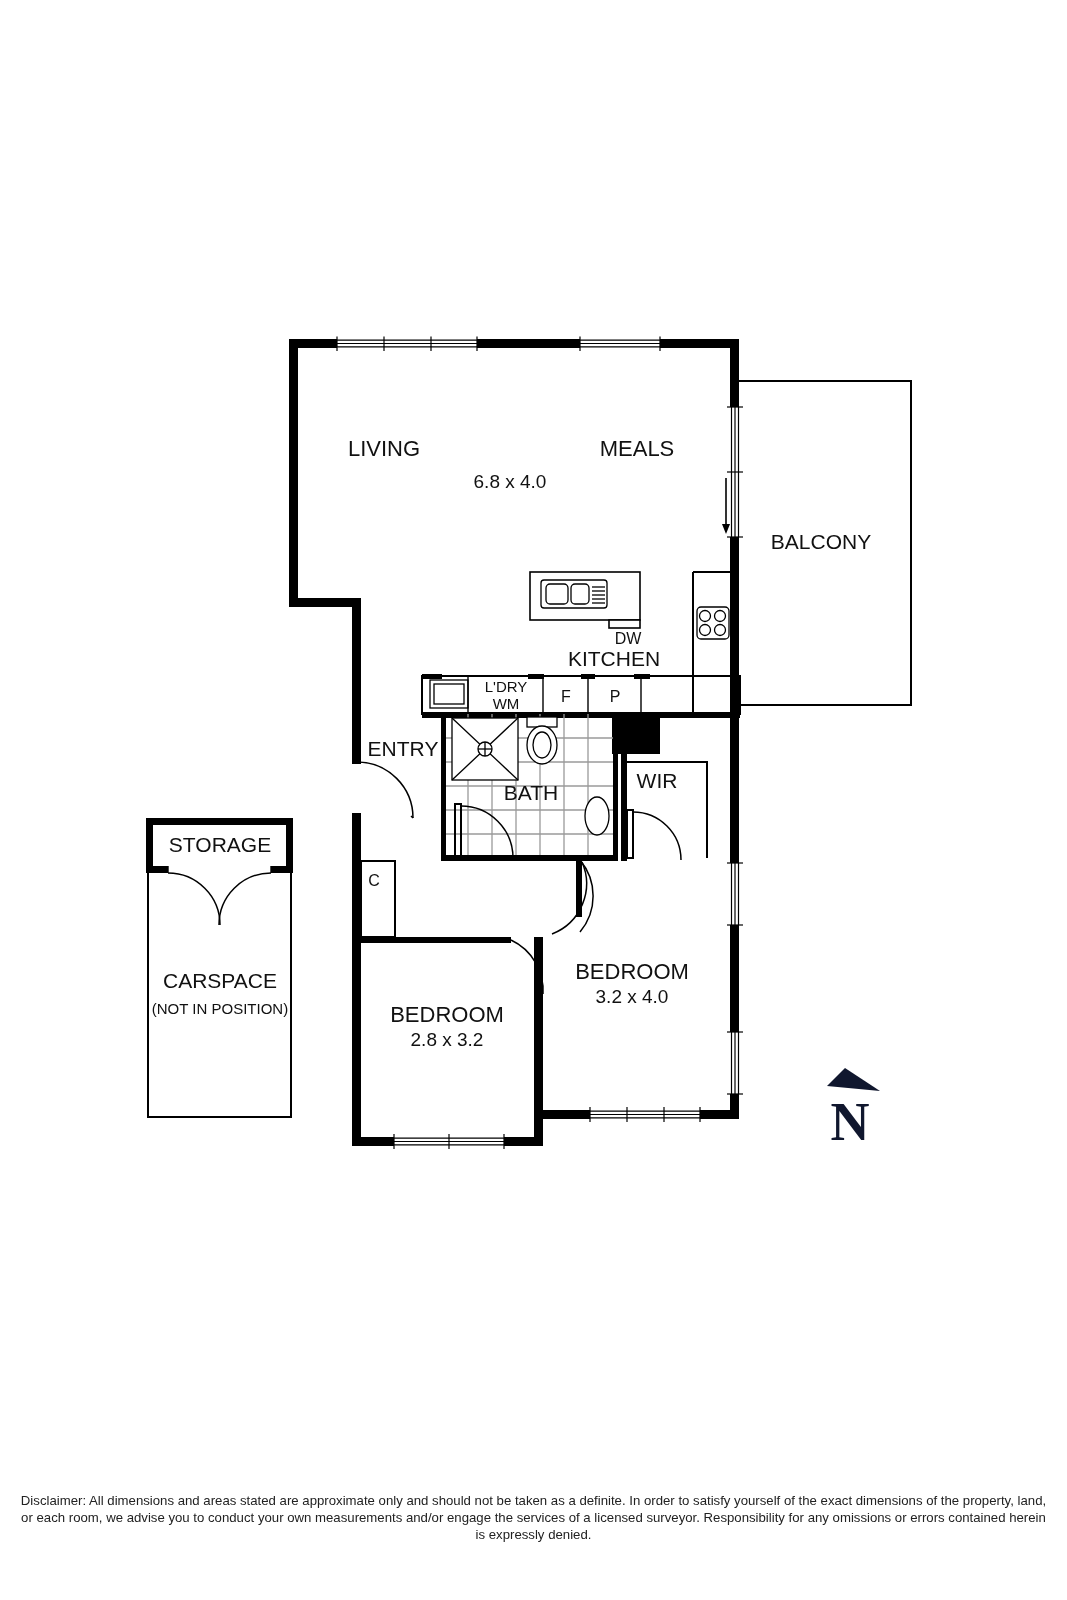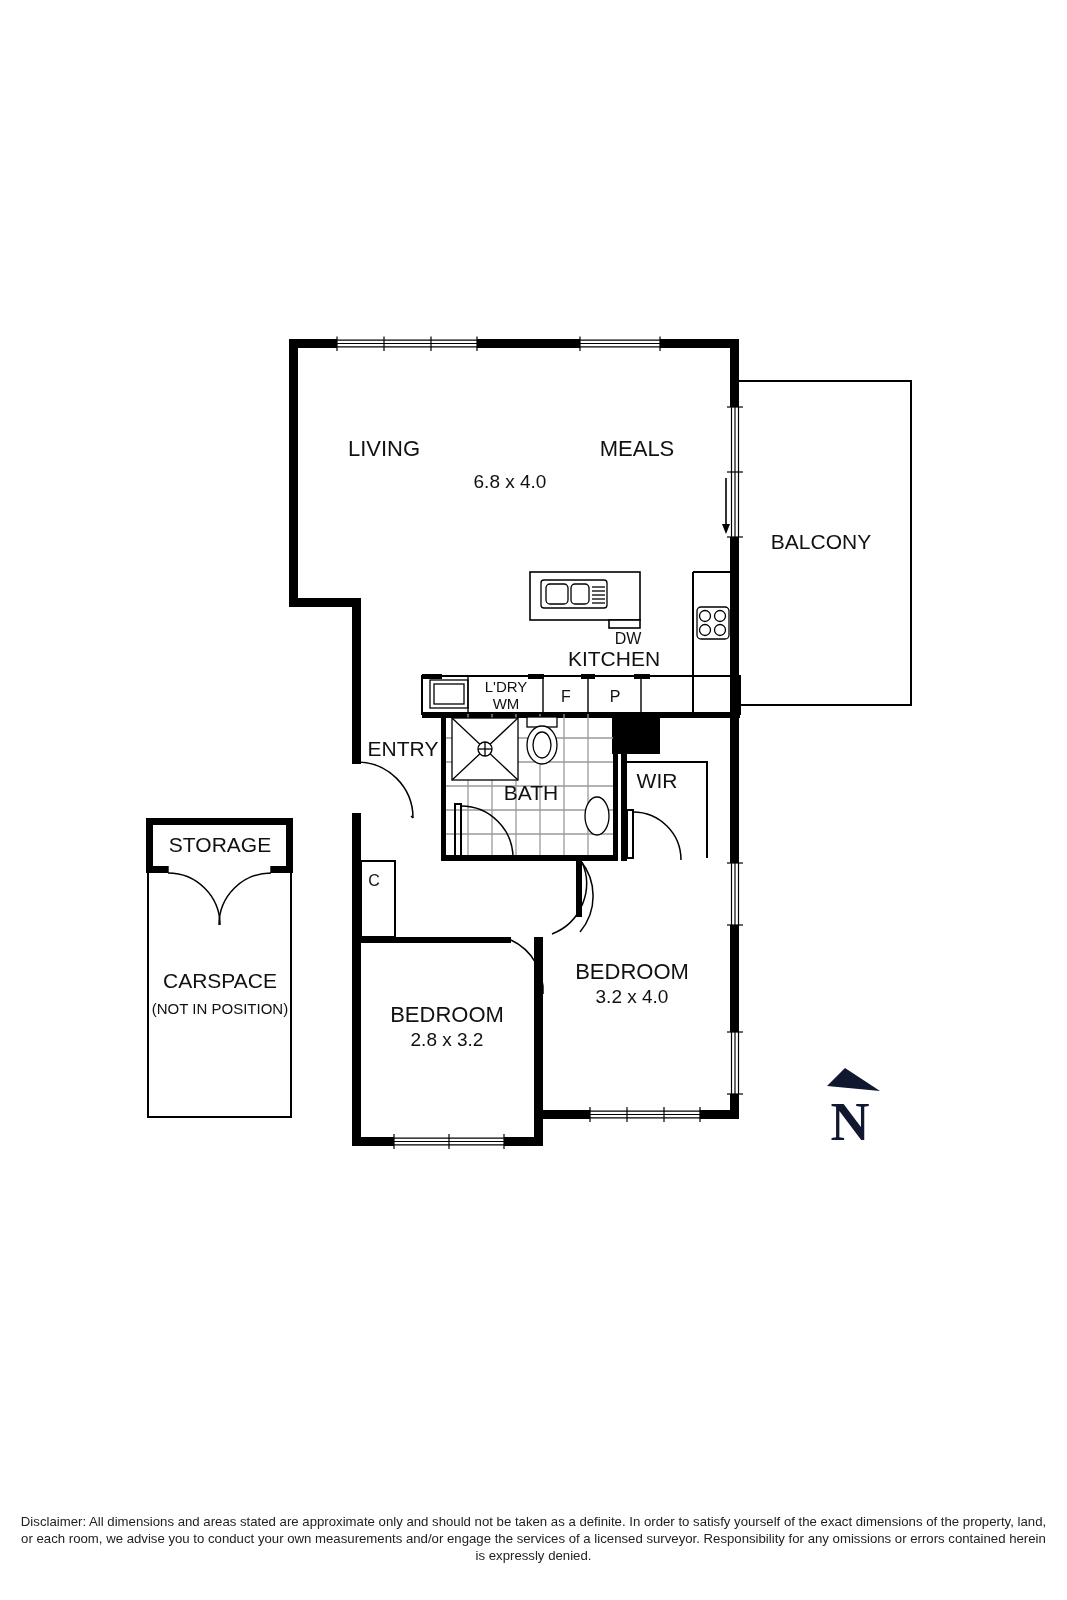--- a/index.html
+++ b/index.html
@@ -70,21 +70,20 @@
     left: 0;
     top: 1492px;
     width: 1067px;
     text-align: center;
     font-family: "Liberation Sans", sans-serif;
     font-size: 13.2px;
     line-height: 17px;
     color: #222222;
     padding: 0 16px;
     box-sizing: border-box;
-    margin-top: 21px;
   }
   .wall-thick { fill: #000000; }
   .wall-thin  { fill: none; stroke: #000000; stroke-width: 2; }
   .hairline   { fill: none; stroke: #000000; stroke-width: 1.4; }
   .tile       { fill: none; stroke: #9a9a9a; stroke-width: 1.3; }
   .fixture    { fill: #ffffff; stroke: #000000; stroke-width: 1.6; }
   .fixture-l  { fill: #ffffff; stroke: #000000; stroke-width: 1.3; }
   .door-arc   { fill: none; stroke: #000000; stroke-width: 1.5; }
   .win-line   { stroke: #000000; stroke-width: 1.2; }
   .arrow      { fill: none; stroke: #000000; stroke-width: 1.6; }

